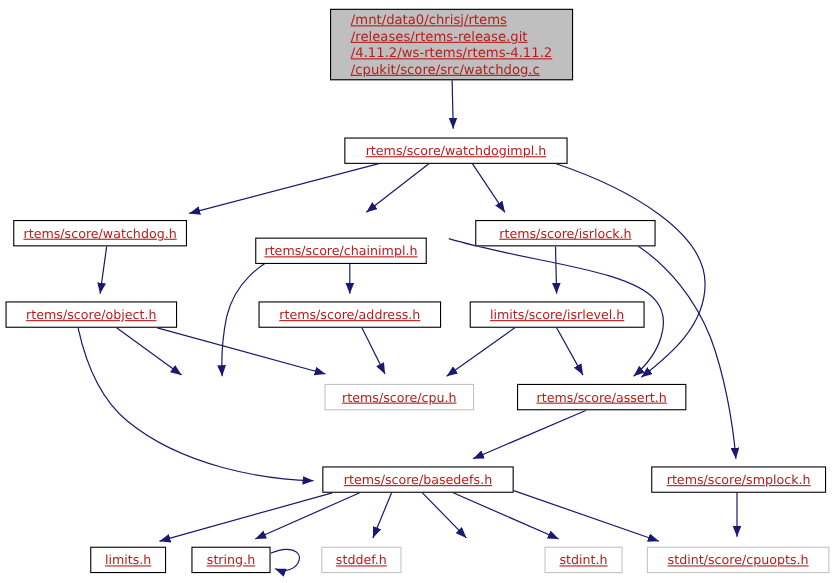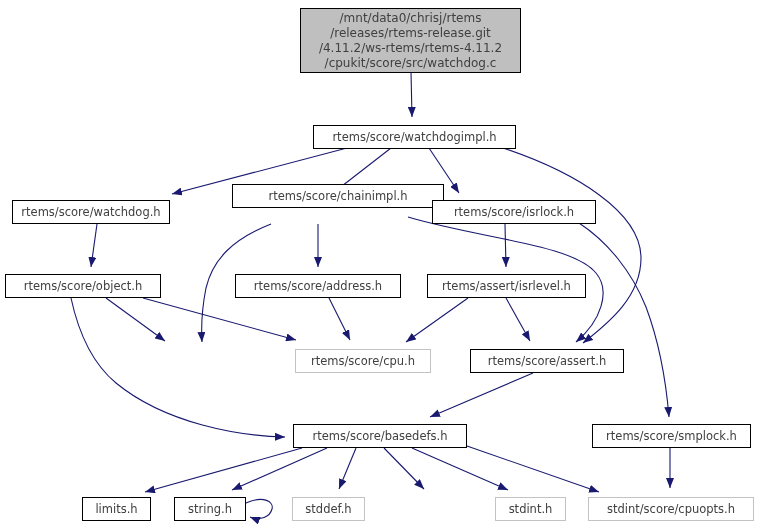--- a/index.html
+++ b/index.html
@@ -1,22 +1,22 @@
 <!DOCTYPE html>
 <html><head>
 <meta charset="utf-8">
 <style>
   html,body{margin:0;padding:0;background:#ffffff;}
   .canvas{position:relative;width:763px;height:530px;background:#ffffff;overflow:hidden;
           font-family:"DejaVu Sans","Liberation Sans",sans-serif;}
   svg.edges{position:absolute;left:0;top:0;width:763px;height:530px;}
   .edge{fill:none;stroke:#191970;stroke-width:1.1;}
   .node{position:absolute;box-sizing:border-box;background:#ffffff;border:1px solid #000000;
-        display:flex;align-items:center;justify-content:center;text-align:center;
-        font-size:11.5px;color:#404040;white-space:pre-line;line-height:14px;}
+        display:flex;align-items:center;justify-content:center;text-align:left;
+        font-size:11.5px;color:#b91c1c;white-space:pre-line;line-height:14px;text-decoration:underline;}
   .node.root{background:#bfbfbf;border-width:1.5px;font-size:12px;line-height:15px;}
   .node.ext{border-color:#c3c3c3;}
 </style>
 </head>
 <body>
 
 <div class="canvas">
 
   <svg class="edges" viewBox="0 0 763 530">
     <defs>
@@ -53,26 +53,26 @@
   </svg>
 
   <div class="node root" style="left:300px;top:8px;width:221px;height:65px;">/mnt/data0/chrisj/rtems
 /releases/rtems-release.git
 /4.11.2/ws-rtems/rtems-4.11.2
 /cpukit/score/src/watchdog.c</div>
 
   <div class="node" style="left:313px;top:125px;width:203px;height:24px;">rtems/score/watchdogimpl.h</div>
 
   <div class="node" style="left:12px;top:200px;width:158px;height:24px;">rtems/score/watchdog.h</div>
-  <div class="node" style="left:232px;top:184px;width:212px;height:24px;">rtems/score/chainimpl.h</div>
+  <div class="node" style="left:232px;top:216px;width:156px;height:24px;">rtems/score/chainimpl.h</div>
   <div class="node" style="left:432px;top:200px;width:164px;height:24px;">rtems/score/isrlock.h</div>
 
   <div class="node" style="left:5px;top:274px;width:156px;height:24px;">rtems/score/object.h</div>
   <div class="node" style="left:235px;top:274px;width:166px;height:24px;">rtems/score/address.h</div>
-  <div class="node" style="left:427px;top:274px;width:159px;height:24px;">rtems/assert/isrlevel.h</div>
+  <div class="node" style="left:427px;top:274px;width:159px;height:24px;">limits/score/isrlevel.h</div>
 
   <div class="node ext" style="left:295px;top:349px;width:136px;height:24px;">rtems/score/cpu.h</div>
   <div class="node" style="left:470px;top:349px;width:154px;height:24px;">rtems/score/assert.h</div>
 
   <div class="node" style="left:293px;top:424px;width:174px;height:24px;">rtems/score/basedefs.h</div>
   <div class="node" style="left:592px;top:424px;width:159px;height:24px;">rtems/score/smplock.h</div>
 
   <div class="node" style="left:82px;top:497px;width:69px;height:24px;">limits.h</div>
   <div class="node" style="left:174px;top:497px;width:72px;height:24px;">string.h</div>
   <div class="node ext" style="left:292px;top:497px;width:73px;height:24px;">stddef.h</div>

